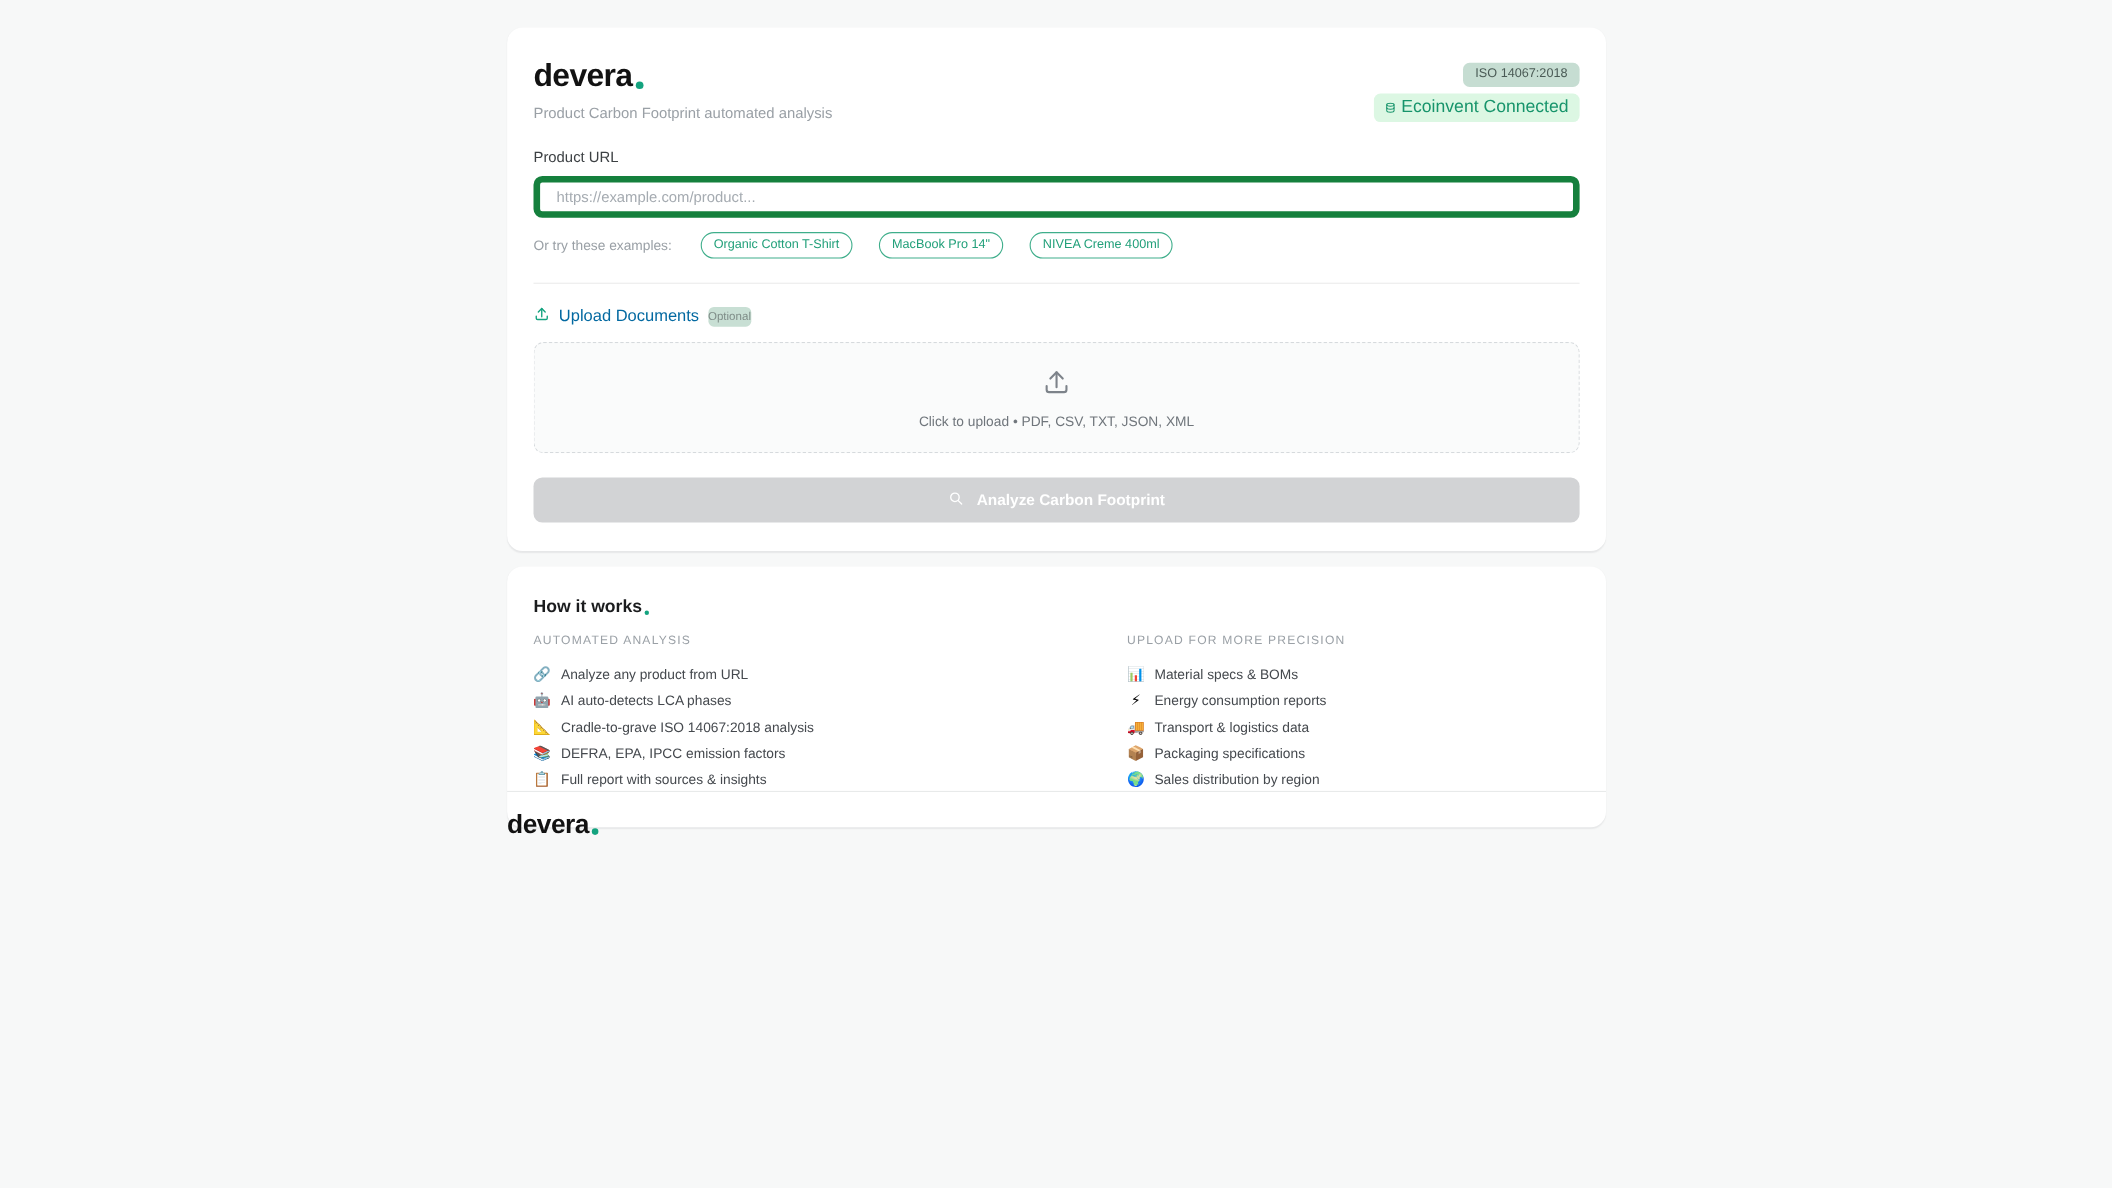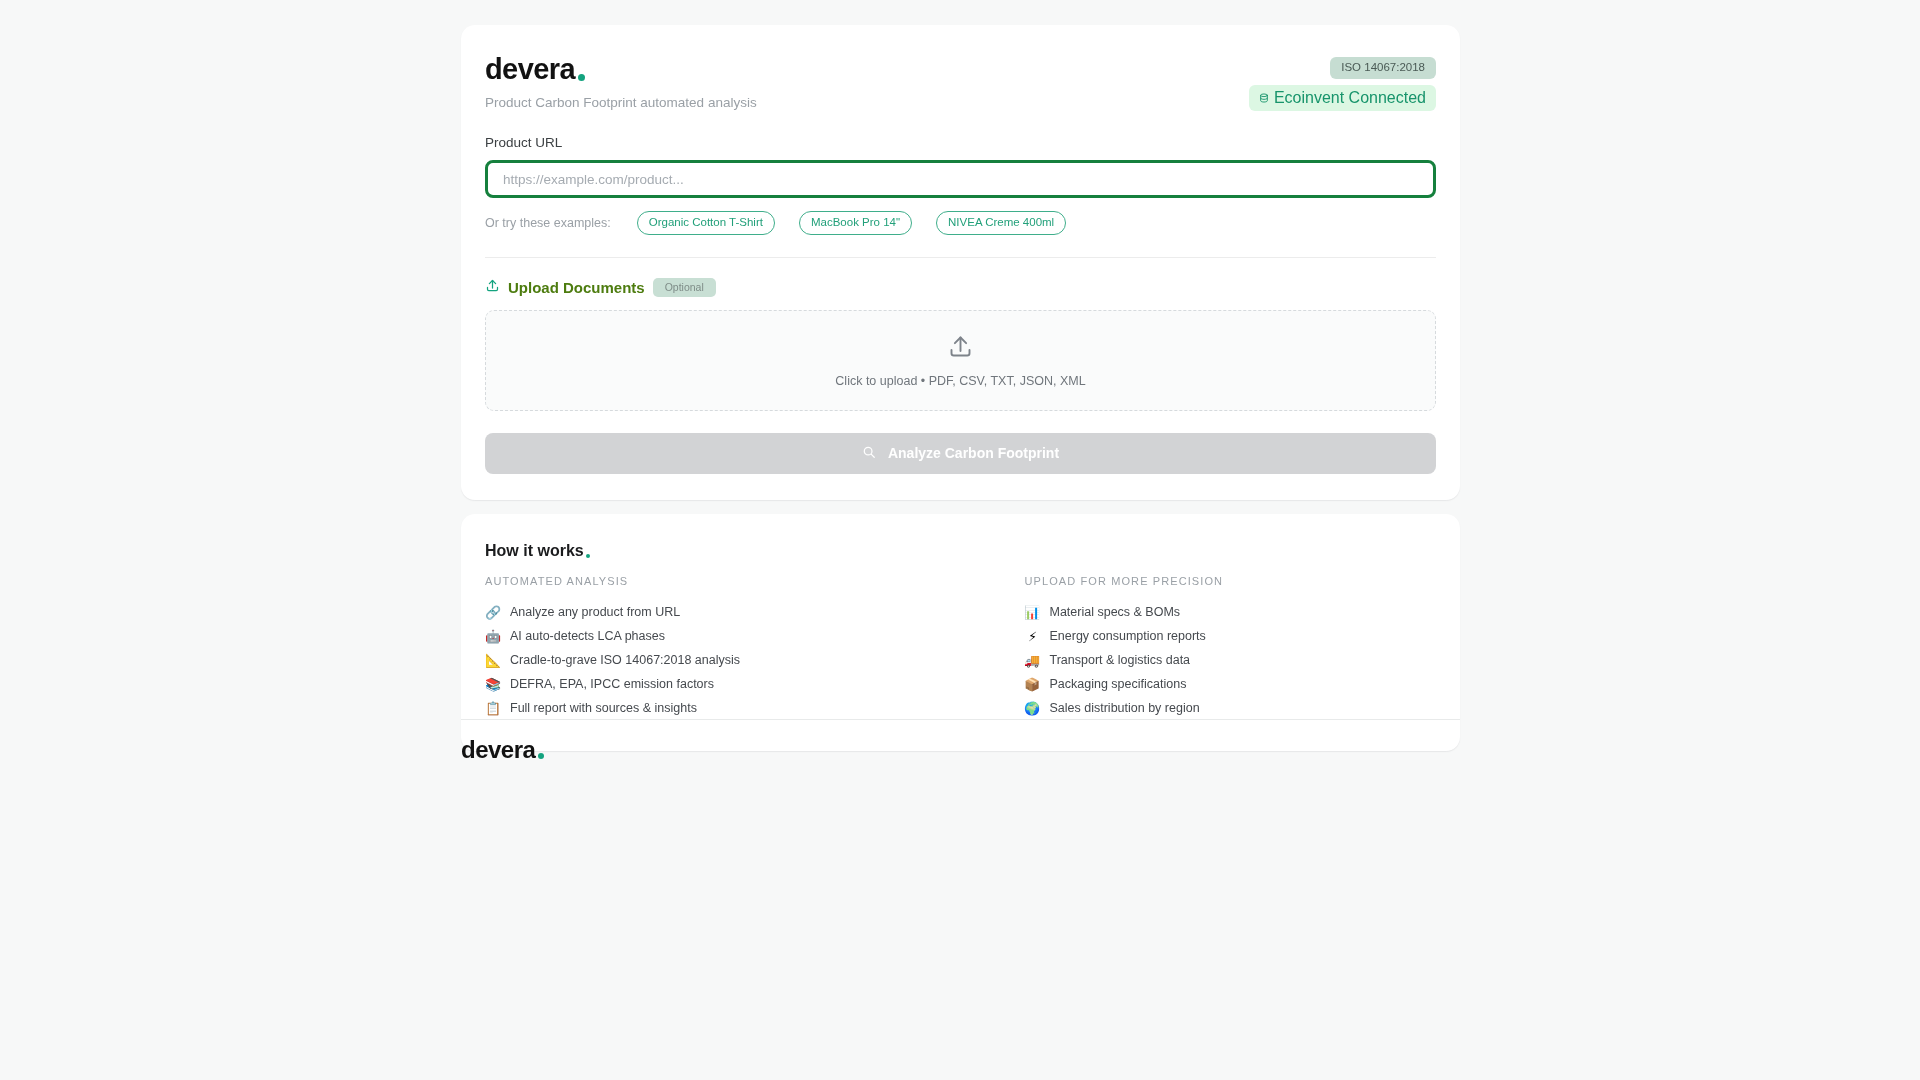--- a/index.html
+++ b/index.html
@@ -112,21 +112,21 @@
     margin-top: 24px;
     font-size: 13.5px;
     color: #3c4043;
     line-height: 1.2;
   }
 
   .url-input {
     margin-top: 9px;
     width: 100%;
     height: 38px;
-    border: 3px solid #15803d;
+    border: 6px solid #15803d;
     border-radius: 8px;
     background: #ffffff;
     font-family: "Liberation Sans", sans-serif;
     font-size: 13.5px;
     color: #15803d;
     padding: 0 15px;
     outline: none;
   }
   .url-input::placeholder { color: #a5abb1; }
 
@@ -167,30 +167,30 @@
   
   .upload-head {
     margin-top: 20px;
     display: flex;
     align-items: center;
     gap: 8px;
   }
 
   .upload-title {
     font-size: 15px;
-    font-weight: bold;
-    color: #4d7c0f;
+    font-weight: normal;
+    color: #0369a1;
     line-height: 1;
   }
 
   .badge-optional {
     background: #c8dfd4;
     color: #7f8d88;
     font-size: 10.5px;
-    padding: 4px 12px;
+    padding: 4px 0;
     border-radius: 5px;
     line-height: 1;
   }
 
   .dropzone {
     margin-top: 13px;
     height: 101px;
     border: 1.5px dashed #d6dadd;
     border-radius: 9px;
     background: #fafbfb;

